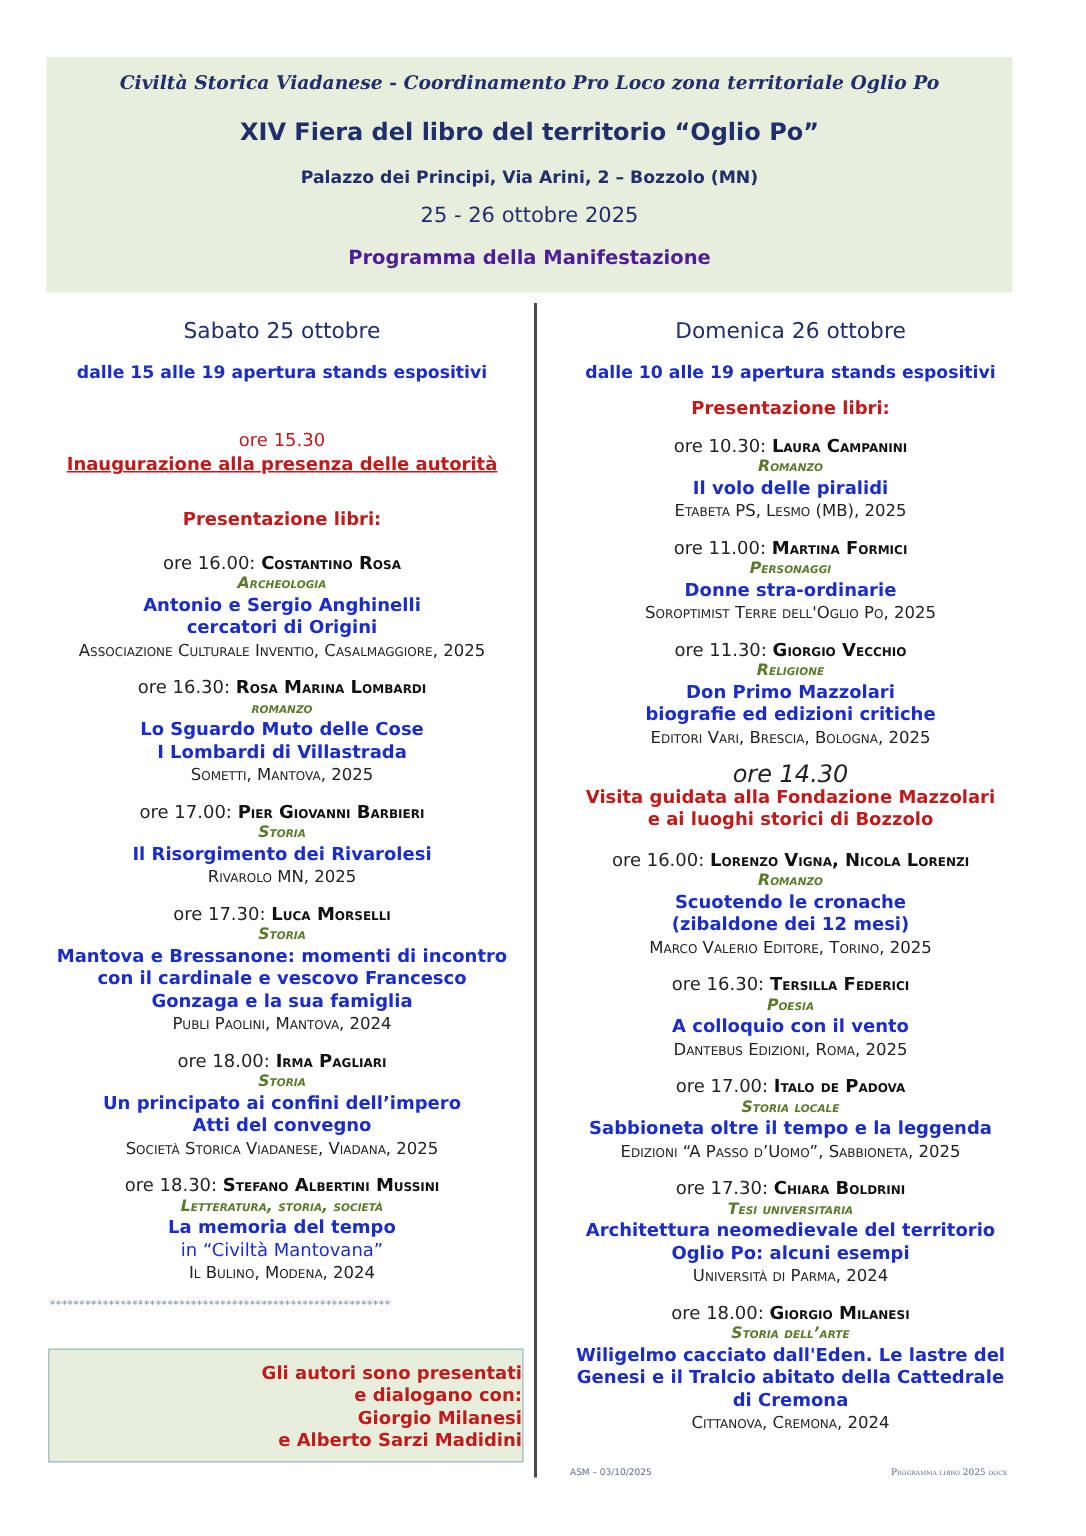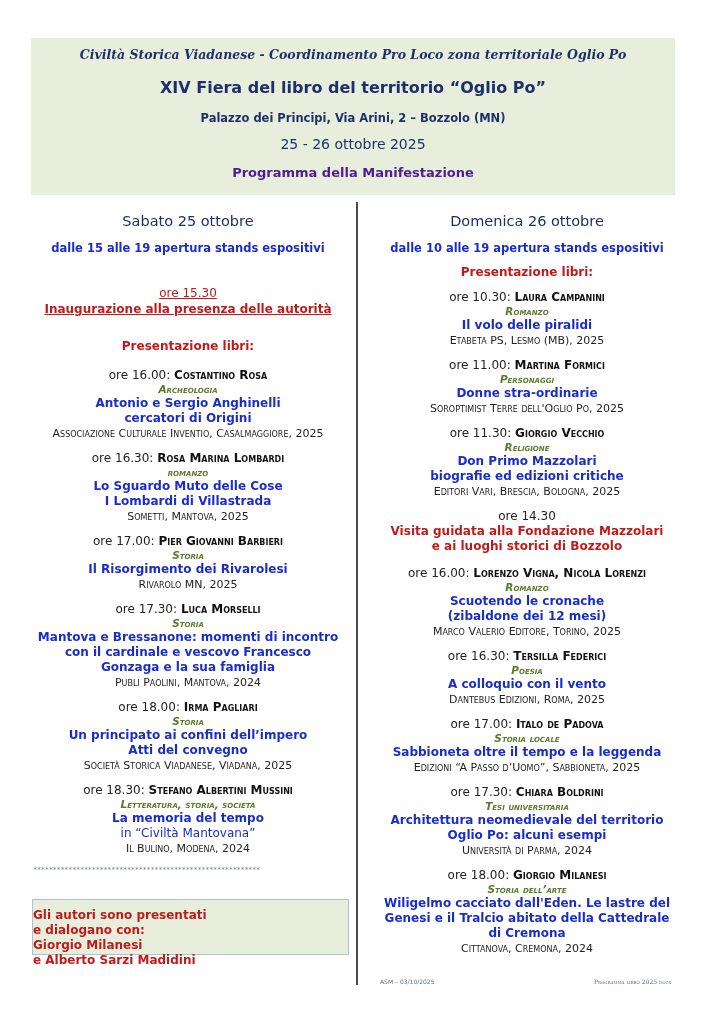--- a/index.html
+++ b/index.html
@@ -28,32 +28,32 @@
   .presentazione { font-weight: bold; font-size: 12px; color: #c01a1a; line-height: 18px; text-align: center; }
 
   .ev { margin-bottom: 9px; }
   .ev-line1 { font-size: 12px; line-height: 16px; color: #222; }
   .ev-author { font-weight: bold; font-variant: small-caps; font-size: 12px; color: #111; }
   .ev-genre { font-weight: bold; font-style: italic; font-variant: small-caps; font-size: 10.5px; color: #5a7a2a; line-height: 13px; }
   .ev-title { font-weight: bold; font-size: 12px; color: #1a2dc8; line-height: 15px; }
   .ev-title-plain { font-weight: normal; font-size: 12px; color: #1a2dc8; line-height: 15px; }
   .ev-publisher { font-variant: small-caps; font-size: 11px; color: #222; line-height: 15px; }
 
-  .inaug-time { font-size: 12px; color: #c01a1a; text-decoration: underline; line-height: 15px; }
+  .inaug-time { font-size: 12px; color: #c01a1a; line-height: 15px; }
   .inaug-text { font-weight: bold; font-size: 12px; color: #c01a1a; text-decoration: underline; line-height: 16px; }
 
-  .special-time { font-size: 12px; color: #222; line-height: 16px; }
+  .special-time { font-size: 16px; color: #222; line-height: 16px; font-style: italic; }
   .special-text { font-weight: bold; font-size: 12px; color: #c01a1a; line-height: 15px; }
 
   .stars { position: absolute; left: 33px; top: 866px; width: 300px; font-family: "DejaVu Sans Mono", monospace; font-size: 7px; color: #6a7fa0; letter-spacing: -0.3px; white-space: nowrap; overflow: hidden; }
 
   .mod-box {
-    position: absolute; left: 32px; top: 899px; width: 317px; height: 56px;
+    position: absolute; left: 32px; top: 899px; width: 317px; height: 76px;
     background: #e8eedc; border: 1px solid #a9c4cc;
-    text-align: left; padding-top: 8px;
+    text-align: right; padding-top: 8px;
   }
   .mod-line { font-weight: bold; font-size: 12px; color: #c01a1a; line-height: 15px; }
 
   .foot-left { position: absolute; left: 380px; top: 978px; font-size: 6px; color: #5b6a8a; }
   .foot-right { position: absolute; left: 594px; top: 978px; font-family: "DejaVu Serif", serif; font-variant: small-caps; font-size: 6px; color: #5b6a8a; }
 </style>
 </head>
 <body>
 
 <div class="header-box">

